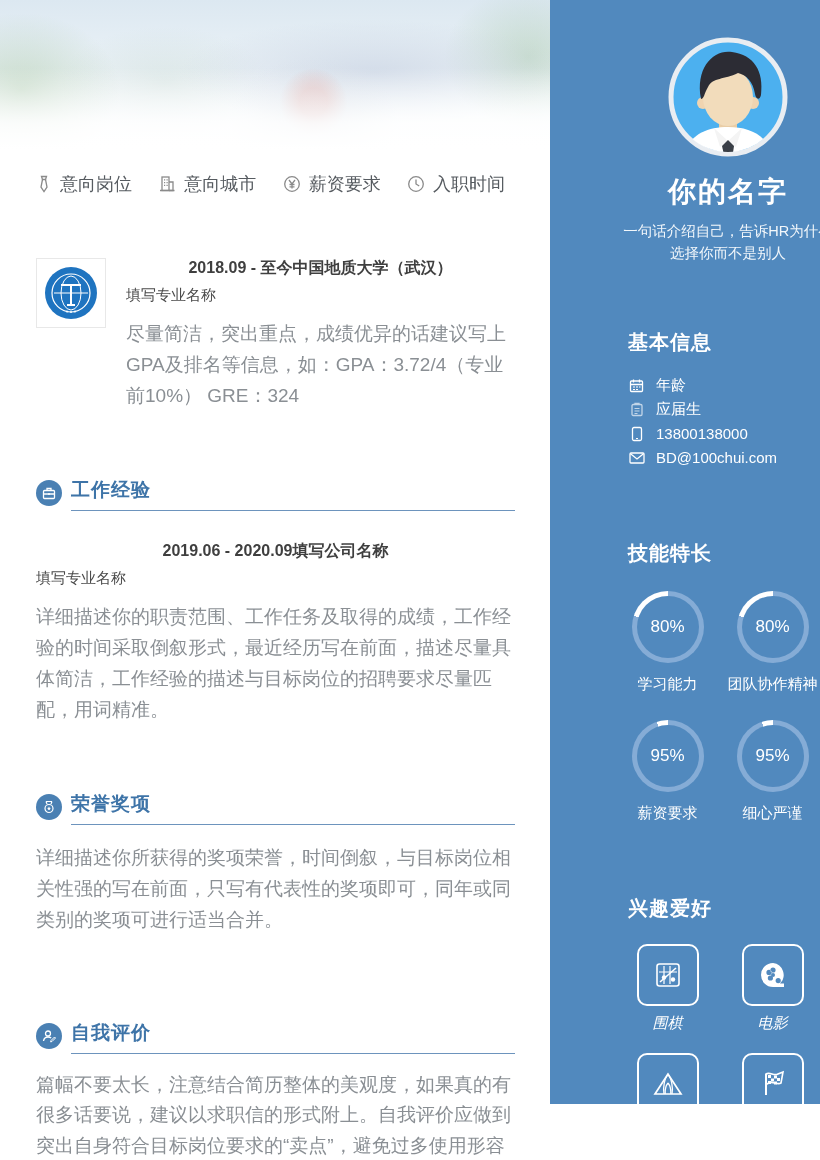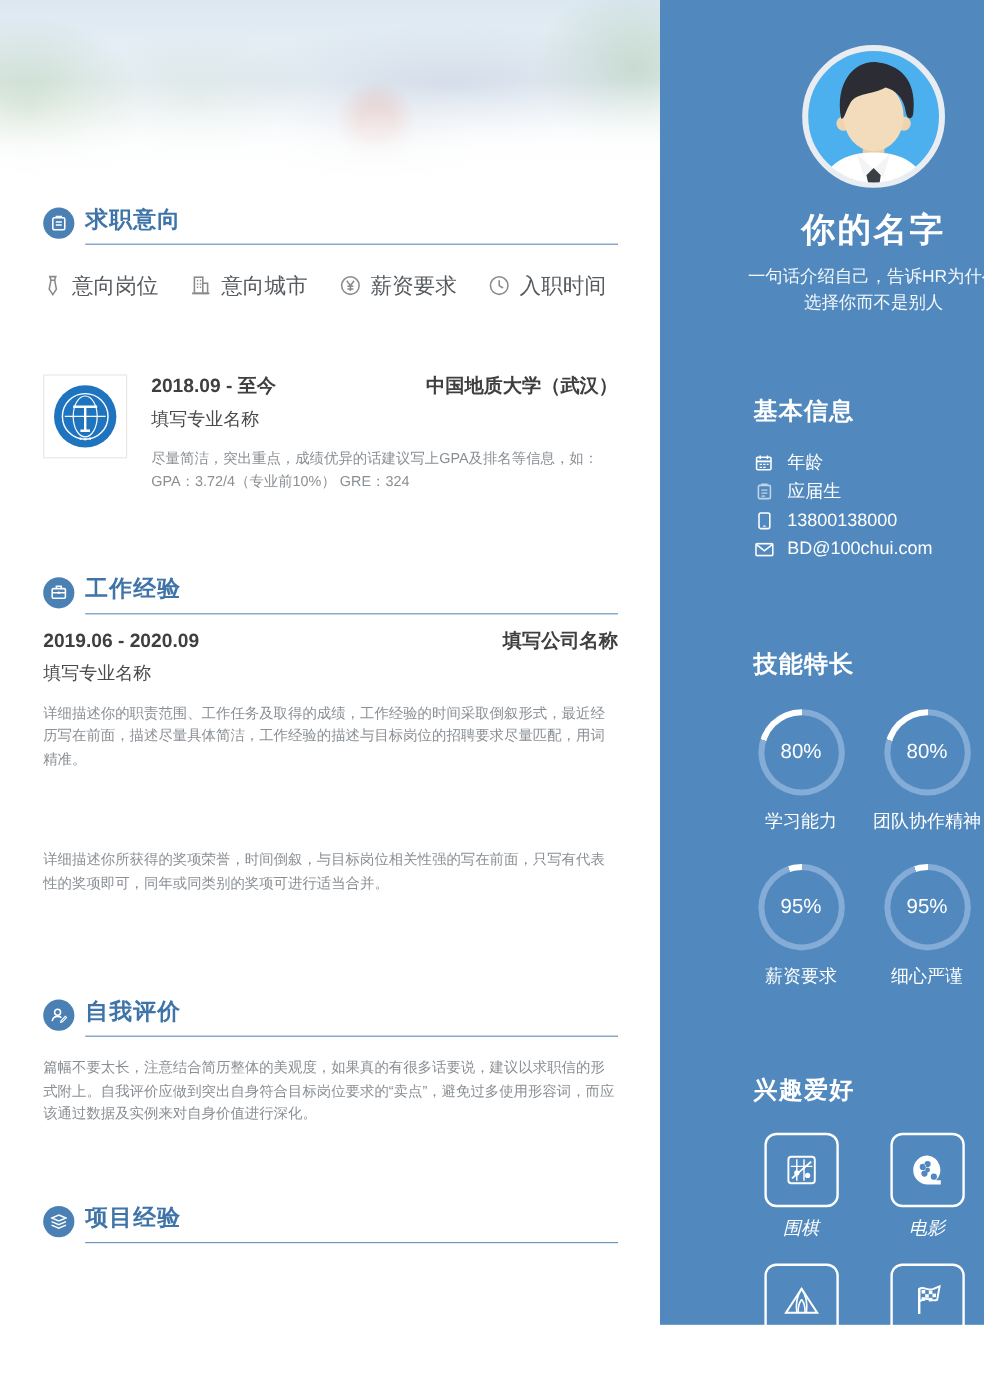--- a/index.html
+++ b/index.html
@@ -27,37 +27,37 @@
   .sec-icon{width:26px;height:26px;border-radius:50%;background:#4a80b3;flex:0 0 26px;
             display:flex;align-items:center;justify-content:center;margin-right:9px;}
   .sec-icon svg{display:block;}
   .title-wrap{flex:1;border-bottom:1px solid #6d94bd;padding:2px 0 7px 0;}
   .sec-title{font-size:19px;font-weight:bold;color:#3e74a8;letter-spacing:1px;}
 
   .intent-row{display:flex;justify-content:space-between;margin-top:22px;padding-right:10px;}
   .intent-item{display:flex;align-items:center;font-size:18px;color:#565b60;}
   .intent-item .g-icon{margin-right:8px;display:flex;}
 
-  .entry-head{display:flex;justify-content:space-between;align-items:baseline;
+  .entry-head{display:flex;justify-content:center;align-items:baseline;
               font-size:16px;font-weight:bold;color:#3f3f3f;}
   .entry-sub{font-size:15px;color:#4a4a4a;margin-top:7px;}
-  .desc{font-size:12px;color:#8a8f94;line-height:1.62;margin-top:14px;}
+  .desc{font-size:19px;color:#8a8f94;line-height:1.62;margin-top:14px;}
 
   .edu-entry{display:flex;margin-top:18px;}
   .edu-logo{flex:0 0 68px;width:68px;height:68px;background:#fff;border:1px solid #e8e8e8;
             display:flex;align-items:center;justify-content:center;}
   .edu-body{flex:1;margin-left:20px;}
 
   .mt-intent{margin-top:18px;}
   .mt-edu{margin-top:62px;}
   .mt-work{margin-top:64px;}
   .mt-honor{margin-top:64px;}
   .mt-self{margin-top:82px;}
   .mt-proj{margin-top:62px;}
-  .mt-entry{margin-top:12px;}
+  .mt-entry{margin-top:30px;}
 
   
   .sidebar{position:absolute;left:550px;top:0;width:270px;height:1104px;background:#5189be;color:#fff;padding-left:43px;}
   .avatar-wrap{width:120px;height:120px;margin:37px auto 0;}
   .profile-name{text-align:center;font-size:28px;font-weight:bold;margin-top:16px;letter-spacing:2px;}
   .profile-intro{text-align:center;font-size:14.5px;line-height:1.55;margin-top:9px;padding:0 24px;color:#f2f7fb;}
 
   .side-title{font-size:20px;font-weight:bold;margin-left:35px;letter-spacing:1px;}
   .mt-basic{margin-top:64px;}
   .mt-skill{margin-top:70px;}
@@ -86,32 +86,20 @@
 <body>
 
 <div class="page">
 
   <div class="main">
     <div class="hero"></div>
 
     <div class="content">
 
       <div class="section mt-intent">
-        <div class="sec-header">
-          <span class="sec-icon">
-            <svg width="14" height="14" viewBox="0 0 14 14">
-                <g fill="none" stroke="#fff" stroke-width="1.3">
-                  <rect x="2" y="2.5" width="10" height="10" rx="1.2"></rect>
-                  <path d="M5 2.5V1.5h4v1"></path>
-                  <path d="M4.5 6h5M4.5 8.5h5"></path>
-                </g>
-              </svg>
-          </span>
-          <span class="title-wrap"><span class="sec-title">求职意向</span></span>
-        </div>
         <div class="intent-row">
           <div class="intent-item">
             <span class="g-icon">
               <svg width="16" height="18" viewBox="0 0 16 18">
                   <g fill="none" stroke="#8a8a8a" stroke-width="1.3">
                     <path d="M5.5 1.5h5l-1 3h-3z"></path>
                     <path d="M6.5 4.5L5 12l3 4.5L11 12 9.5 4.5"></path>
                   </g>
                 </svg>
             </span>
@@ -194,20 +182,32 @@
         </div>
         <div class="entry-head mt-entry">
           <span>2019.06 - 2020.09</span>
           <span>填写公司名称</span>
         </div>
         <div class="entry-sub">填写专业名称</div>
         <div class="desc">详细描述你的职责范围、工作任务及取得的成绩，工作经验的时间采取倒叙形式，最近经历写在前面，描述尽量具体简洁，工作经验的描述与目标岗位的招聘要求尽量匹配，用词精准。</div>
       </div>
 
       <div class="section mt-honor">
+        <div class="sec-header">
+          <span class="sec-icon">
+            <svg width="14" height="14" viewBox="0 0 14 14">
+                <g fill="none" stroke="#fff" stroke-width="1.2">
+                  <path d="M4 1.5h6M4 1.5l1 2.5M10 1.5L9 4"></path>
+                  <circle cx="7" cy="8.5" r="4"></circle>
+                  <path d="M7 6.6l.6 1.2 1.3.2-.95.9.22 1.3L7 9.6l-1.17.6.22-1.3-.95-.9 1.3-.2z" fill="#fff" stroke="none"></path>
+                </g>
+              </svg>
+          </span>
+          <span class="title-wrap"><span class="sec-title">荣誉奖项</span></span>
+        </div>
         <div class="desc" style="margin-top:18px;">详细描述你所获得的奖项荣誉，时间倒叙，与目标岗位相关性强的写在前面，只写有代表性的奖项即可，同年或同类别的奖项可进行适当合并。</div>
       </div>
 
       <div class="section mt-self">
         <div class="sec-header">
           <span class="sec-icon">
             <svg width="14" height="14" viewBox="0 0 14 14">
                 <g fill="none" stroke="#fff" stroke-width="1.3">
                   <circle cx="6" cy="4.5" r="2.5"></circle>
                   <path d="M1.5 12c.5-3 2.5-4 4.5-4 1.2 0 2.3.3 3.2 1"></path>

